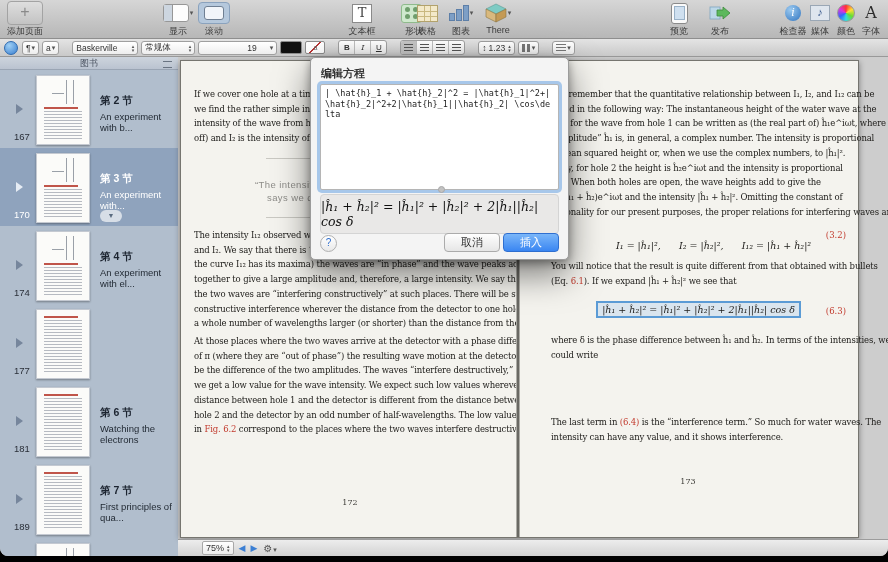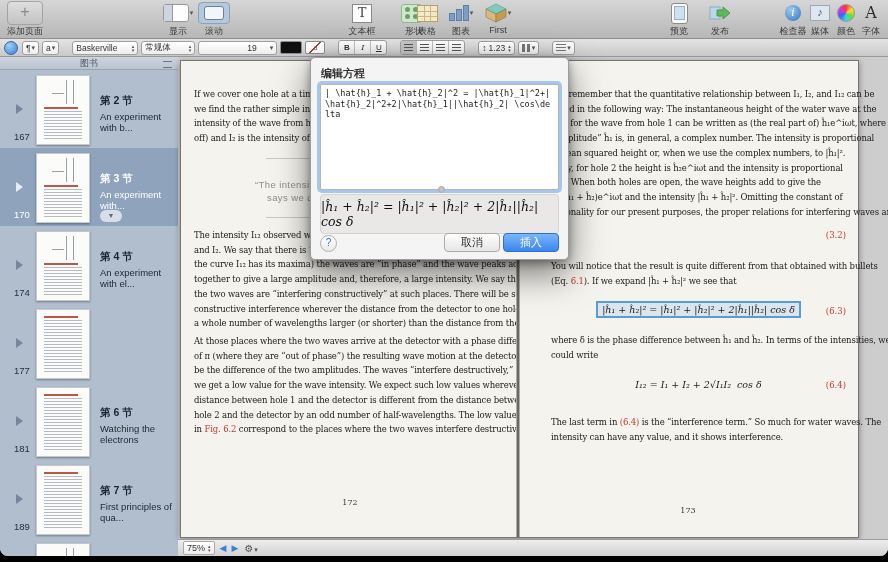--- a/index.html
+++ b/index.html
@@ -85,21 +85,21 @@
   .latex-box{position:absolute;left:9px;right:9px;top:26px;height:98px;background:#fff;border:1px solid #b5b5b5;border-radius:2px;box-shadow:0 0 0 3px rgba(104,163,226,.55);font-family:"DejaVu Sans Mono",monospace;font-size:8.5px;line-height:10.5px;color:#1c1c1c;padding:3px 4px;word-break:break-all;white-space:pre-wrap;overflow:hidden;}
   .resize-dot{position:absolute;left:50%;top:128px;width:5px;height:5px;margin-left:-2px;border-radius:50%;background:#c2c2c2;border:1px solid #a8a8a8;}
   .preview-box{position:absolute;left:9px;right:9px;top:136px;height:38px;background:#e9e8e7;border:1px solid #d4d4d4;border-radius:4px;display:flex;align-items:center;justify-content:center;font-family:"DejaVu Serif",serif;font-style:italic;font-size:12.5px;color:#111;}
   .help-btn{position:absolute;left:9px;bottom:7px;width:15px;height:15px;border-radius:50%;background:linear-gradient(#fff,#e9e9e9);border:1px solid #b0b0b0;color:#2f6fd0;font-size:10px;text-align:center;line-height:14px;}
   .btn{position:absolute;bottom:7px;width:54px;height:17px;border-radius:4px;font-size:11px;text-align:center;line-height:16px;}
   .btn-cancel{right:68px;background:linear-gradient(#fefefe,#e6e6e6);border:1px solid #ababab;color:#333;}
   .btn-insert{right:9px;background:linear-gradient(#7ab6f9,#3a86f2);border:1px solid #2f6fd0;color:#fff;}
 
   
   .statusbar{position:absolute;left:178px;right:0;bottom:0;height:16px;background:linear-gradient(#ededed,#d2d2d2);border-top:1px solid #9c9c9c;display:flex;align-items:center;font-size:9px;color:#333;}
-  .zoom-ctl{display:flex;align-items:center;margin-left:5px;height:12px;border:1px solid #a8a8a8;border-radius:2px;background:linear-gradient(#fff,#ececec);padding:0 3px;}
+  .zoom-ctl{display:flex;align-items:center;margin-left:24px;height:12px;border:1px solid #a8a8a8;border-radius:2px;background:linear-gradient(#fff,#ececec);padding:0 3px;}
   .nav-arrow{font-size:9px;color:#3b7fd4;margin-left:5px;}
   .gear{margin-left:6px;font-size:10px;color:#555;}
   .abs{position:absolute;}
 </style>
 </head>
 <body>
 
 <div class="app">
 
   <div class="toolbar">
@@ -161,21 +161,21 @@
     </div>
     <div class="tb-item" style="left:478px;top:2px;width:40px;">
       <div class="tb-icon">
         <svg width="22" height="20" viewBox="0 0 22 20">
           <polygon points="11,1 21,6 11,11 1,6" fill="#7ecbc4" stroke="#5a9a94" stroke-width="0.6"></polygon>
           <polygon points="1,6 11,11 11,19 1,14" fill="#d9b97e" stroke="#8a7341" stroke-width="0.6"></polygon>
           <polygon points="21,6 11,11 11,19 21,14" fill="#c49a55" stroke="#8a7341" stroke-width="0.6"></polygon>
         </svg>
           <span class="caret">▾</span>
       </div>
-      <div>First</div>
+      <div>There</div>
     </div>
     <div class="tb-item" style="left:662px;top:2px;width:34px;">
       <div class="tb-icon">
           <div class="ic-prev">
             <i></i>
           </div>
         </div>
       <div>预览</div>
     </div>
     <div class="tb-item" style="left:700px;top:2px;width:40px;">
@@ -414,43 +414,40 @@
           <div class="bl">essed in the following way: The instantaneous height of the water wave at the</div>
           <div class="bl">ctor for the wave from hole 1 can be written as (the real part of) ĥ₁e^iωt, where</div>
           <div class="bl">“amplitude” ĥ₁ is, in general, a complex number. The intensity is proportional</div>
           <div class="bl">e mean squared height or, when we use the complex numbers, to |ĥ₁|².</div>
           <div class="bl">ilarly, for hole 2 the height is ĥ₂e^iωt and the intensity is proportional</div>
           <div class="bl">ĥ₂|². When both holes are open, the wave heights add to give the</div>
           <div class="bl">ht (ĥ₁ + ĥ₂)e^iωt and the intensity |ĥ₁ + ĥ₂|². Omitting the constant of</div>
           <div class="bl">ortionality for our present purposes, the proper relations for interfering waves are</div>
         </div>
         <div class="eq-row" style="left:33px;right:12px;top:168px;white-space:pre;">
+          <span style="white-space:pre;">I₁ = |ĥ₁|²,      I₂ = |ĥ₂|²,      I₁₂ = |ĥ₁ + ĥ₂|²</span>
           <span class="eq-num">(3.2)</span>
         </div>
         <div class="abs" style="left:33px;top:198px;">
           <div class="bl">You will notice that the result is quite different from that obtained with bullets</div>
           <div class="bl"><span>(Eq. </span><span class="redref">6.1</span><span>). If we expand |ĥ₁ + ĥ₂|² we see that</span></div>
         </div>
         <div class="eq-row" style="left:33px;right:12px;top:240px;">
           <span class="eq-box"><span>|ĥ₁ + ĥ₂|² = |ĥ₁|² + |ĥ₂|² + 2|ĥ₁||ĥ₂| cos δ</span></span>
           <span class="eq-num" style="top:5px;">(6.3)</span>
         </div>
         <div class="abs" style="left:33px;top:272px;">
           <div class="bl">where δ is the phase difference between ĥ₁ and ĥ₂. In terms of the intensities, we</div>
           <div class="bl">could write</div>
         </div>
-        <div class="eq-row" style="left:33px;right:12px;top:318px;">
-          <span style="white-space:pre;">I₁₂ = I₁ + I₂ + 2√I₁I₂  cos δ</span>
-          <span class="eq-num">(6.4)</span>
-        </div>
         <div class="abs" style="left:33px;top:354px;">
           <div class="bl"><span>The last term in </span><span class="redref">(6.4)</span><span> is the “interference term.” So much for water waves. The</span></div>
           <div class="bl">intensity can have any value, and it shows interference.</div>
         </div>
-        <div class="pagenum" style="top:445px;">173</div>
+        <div class="pagenum" style="top:416px;">173</div>
       </div>
 
       <div class="gutter"></div>
     </div>
   </div>
 
   <div class="popover">
     <div class="dlg-title">编辑方程</div>
     <div class="latex-box">| \hat{h}_1 + \hat{h}_2|^2 = |\hat{h}_1|^2+|\hat{h}_2|^2+2|\hat{h}_1||\hat{h}_2| \cos\delta</div>
     <div class="resize-dot"></div>

